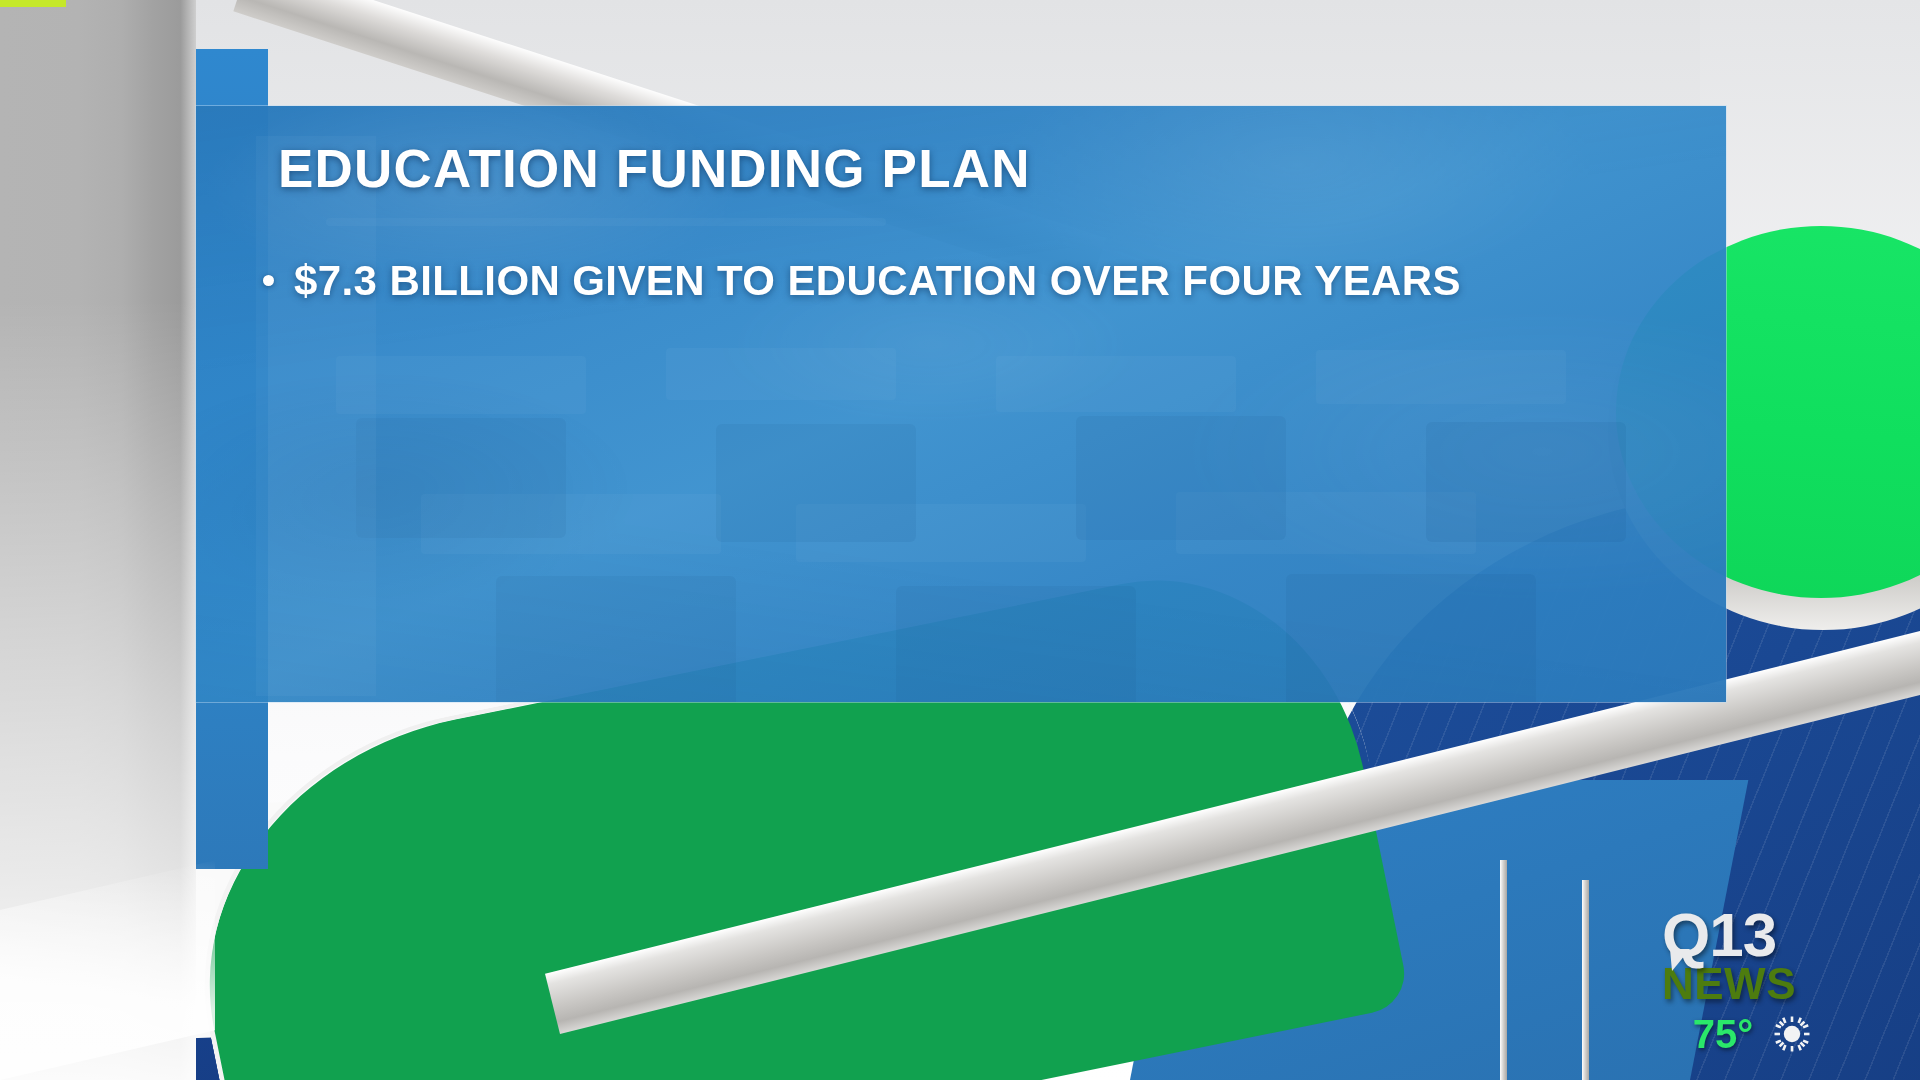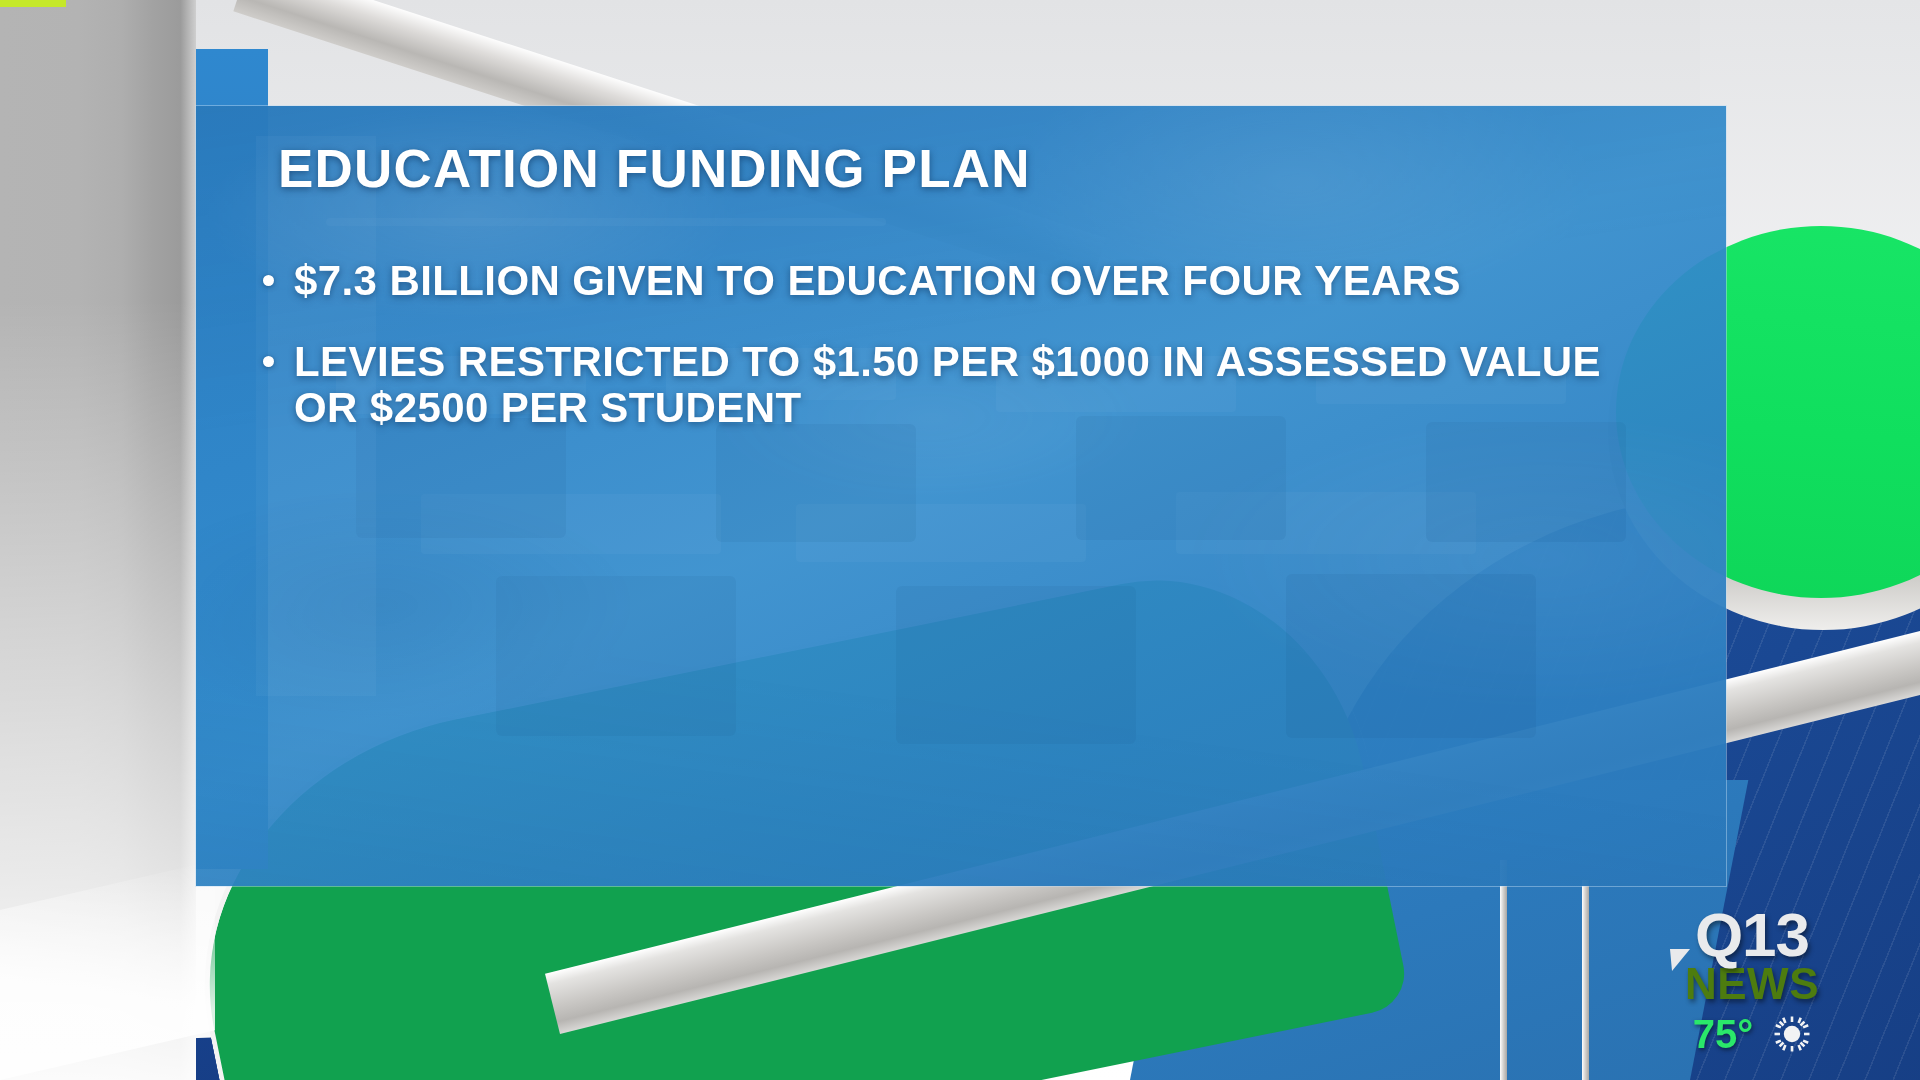--- a/index.html
+++ b/index.html
@@ -172,21 +172,21 @@
   .post {
     position: absolute;
     width: 7px;
     background: linear-gradient(90deg,#ffffff 0%, #d6d4d1 45%, #a9a7a4 100%);
   }
 
   
   .panel {
     position: absolute;
     left: 196px; top: 106px;
-    width: 1530px; height: 780px;
+    width: 1530px; height: 596px;
     background:
       linear-gradient(157deg,
         rgba(45,128,195,0.97) 0%,
         rgba(48,134,201,0.95) 26%,
         rgba(52,141,205,0.93) 48%,
         rgba(46,130,196,0.96) 72%,
         rgba(43,120,186,0.97) 100%);
     overflow: hidden;
     box-shadow: 0 0 0 1px rgba(190,220,245,0.45);
   }
@@ -253,21 +253,20 @@
     border-radius: 50%;
     background: #ffffff;
     box-shadow: 0 1px 5px rgba(8,40,80,.5);
   }
 
   
   .bug {
     position: absolute;
     right: 78px; bottom: 26px;
     width: 180px;
-    text-align: center;
     line-height: 1;
   }
   .bug-q13 {
     font-size: 62px;
     font-weight: 700;
     color: #e9eaec;
     letter-spacing: -1px;
     text-shadow: 2px 3px 5px rgba(0,0,0,.45);
     position: relative;
     display: block;
@@ -352,24 +351,20 @@
       <i style="left:1090px; top:468px; width:250px; height:164px;"></i>
       <b style="left:60px; top:30px; width:120px; height:560px; border-radius:0;"></b>
     </div>
 
     <div class="headline">EDUCATION FUNDING PLAN</div>
 
     <div class="bullets">
       <div class="bullet">
         <span class="dot"></span>
         <span>$7.3 BILLION GIVEN TO EDUCATION OVER FOUR YEARS</span>
-      </div>
-      <div class="bullet">
-        <span class="dot"></span>
-        <span>LEVIES RESTRICTED TO $1.50 PER $1000 IN ASSESSED VALUE OR $2500 PER STUDENT</span>
       </div>
     </div>
 
   </div>
 
   <div class="bug">
     <span class="bug-q13">
       <span>Q13</span>
       <svg width="26" height="26" viewBox="0 0 26 26" style="position:absolute; left:6px; bottom:-7px;">
         <polygon points="2,2 22,2 4,24" fill="#e9eaec"></polygon>

